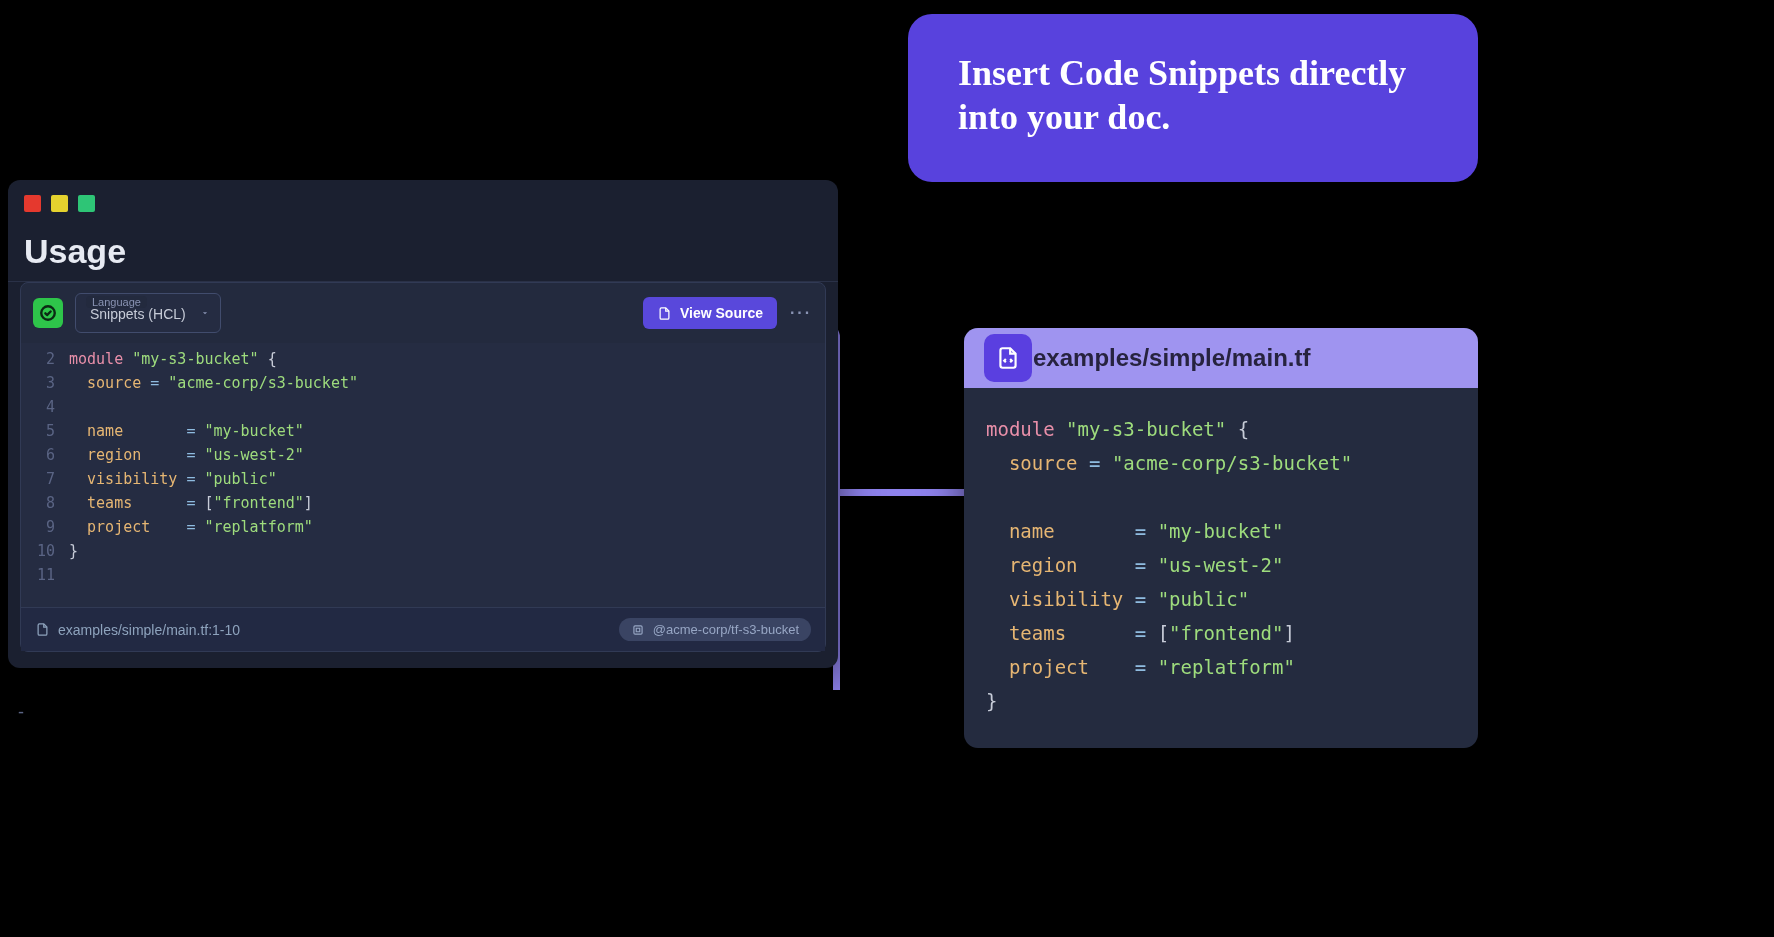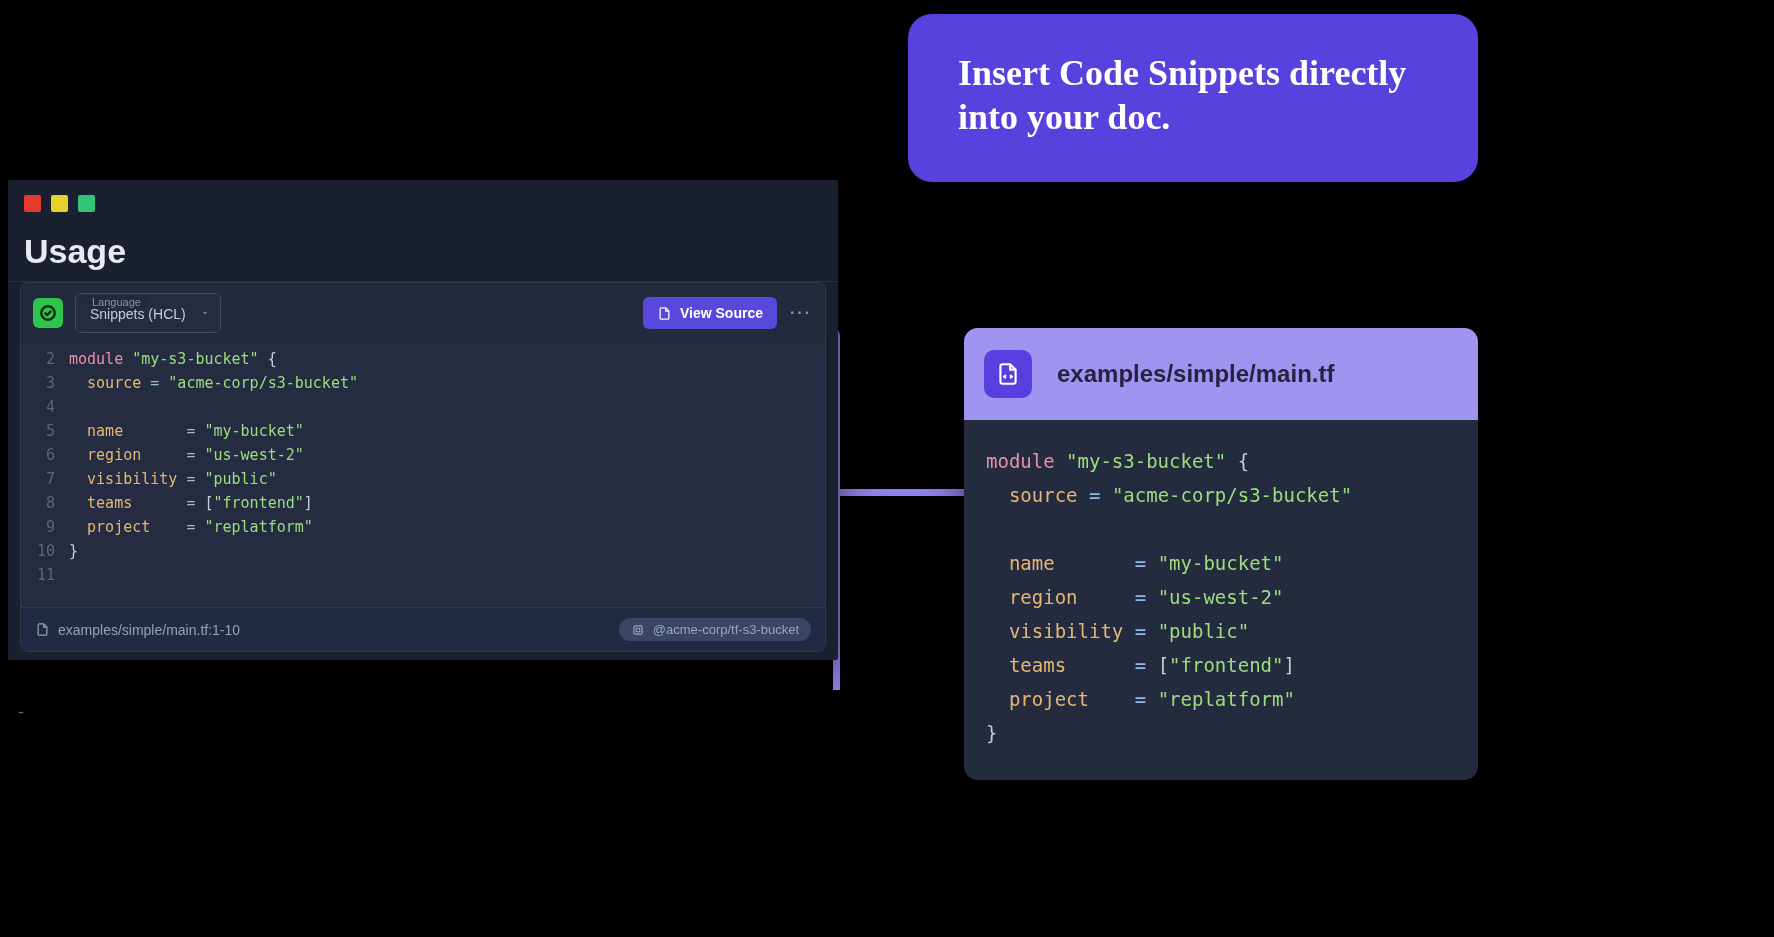--- a/index.html
+++ b/index.html
@@ -12,25 +12,25 @@
     overflow: hidden;
   }
 
   
   .editor-window {
     position: absolute;
     left: 8px;
     top: 180px;
     width: 830px;
     background: #1b2030;
-    border-radius: 2px;
+    border-radius: 12px;
     box-shadow: 0 10px 40px rgba(0,0,0,.6);
     color: #c7ccd8;
     overflow: hidden;
-    padding-bottom: 8px;
+    padding-bottom: 16px;
   }
   .editor-titlebar {
     height: 46px;
     display: flex;
     align-items: center;
     padding: 0 16px;
     gap: 10px;
   }
   .traffic-dot { width: 17px; height: 17px; border-radius: 2px; }
   .dot-red    { background: #e5392e; }
@@ -187,24 +187,24 @@
     left: 964px;
     top: 328px;
     width: 514px;
     border-radius: 14px;
     overflow: hidden;
     background: #242b3f;
     box-shadow: 0 10px 40px rgba(0,0,0,.6);
   }
   .src-header {
     background: #9f94f0;
-    padding: 22px 20px;
+    padding: 6px 20px;
     display: flex;
     align-items: center;
-    gap: 25px;
+    gap: 1px;
   }
   .src-file-icon {
     width: 48px; height: 48px;
     background: #5a3fe0;
     border-radius: 10px;
     color: #fff;
     display: flex; align-items: center; justify-content: center;
   }
   .src-path {
     font-size: 24px;

